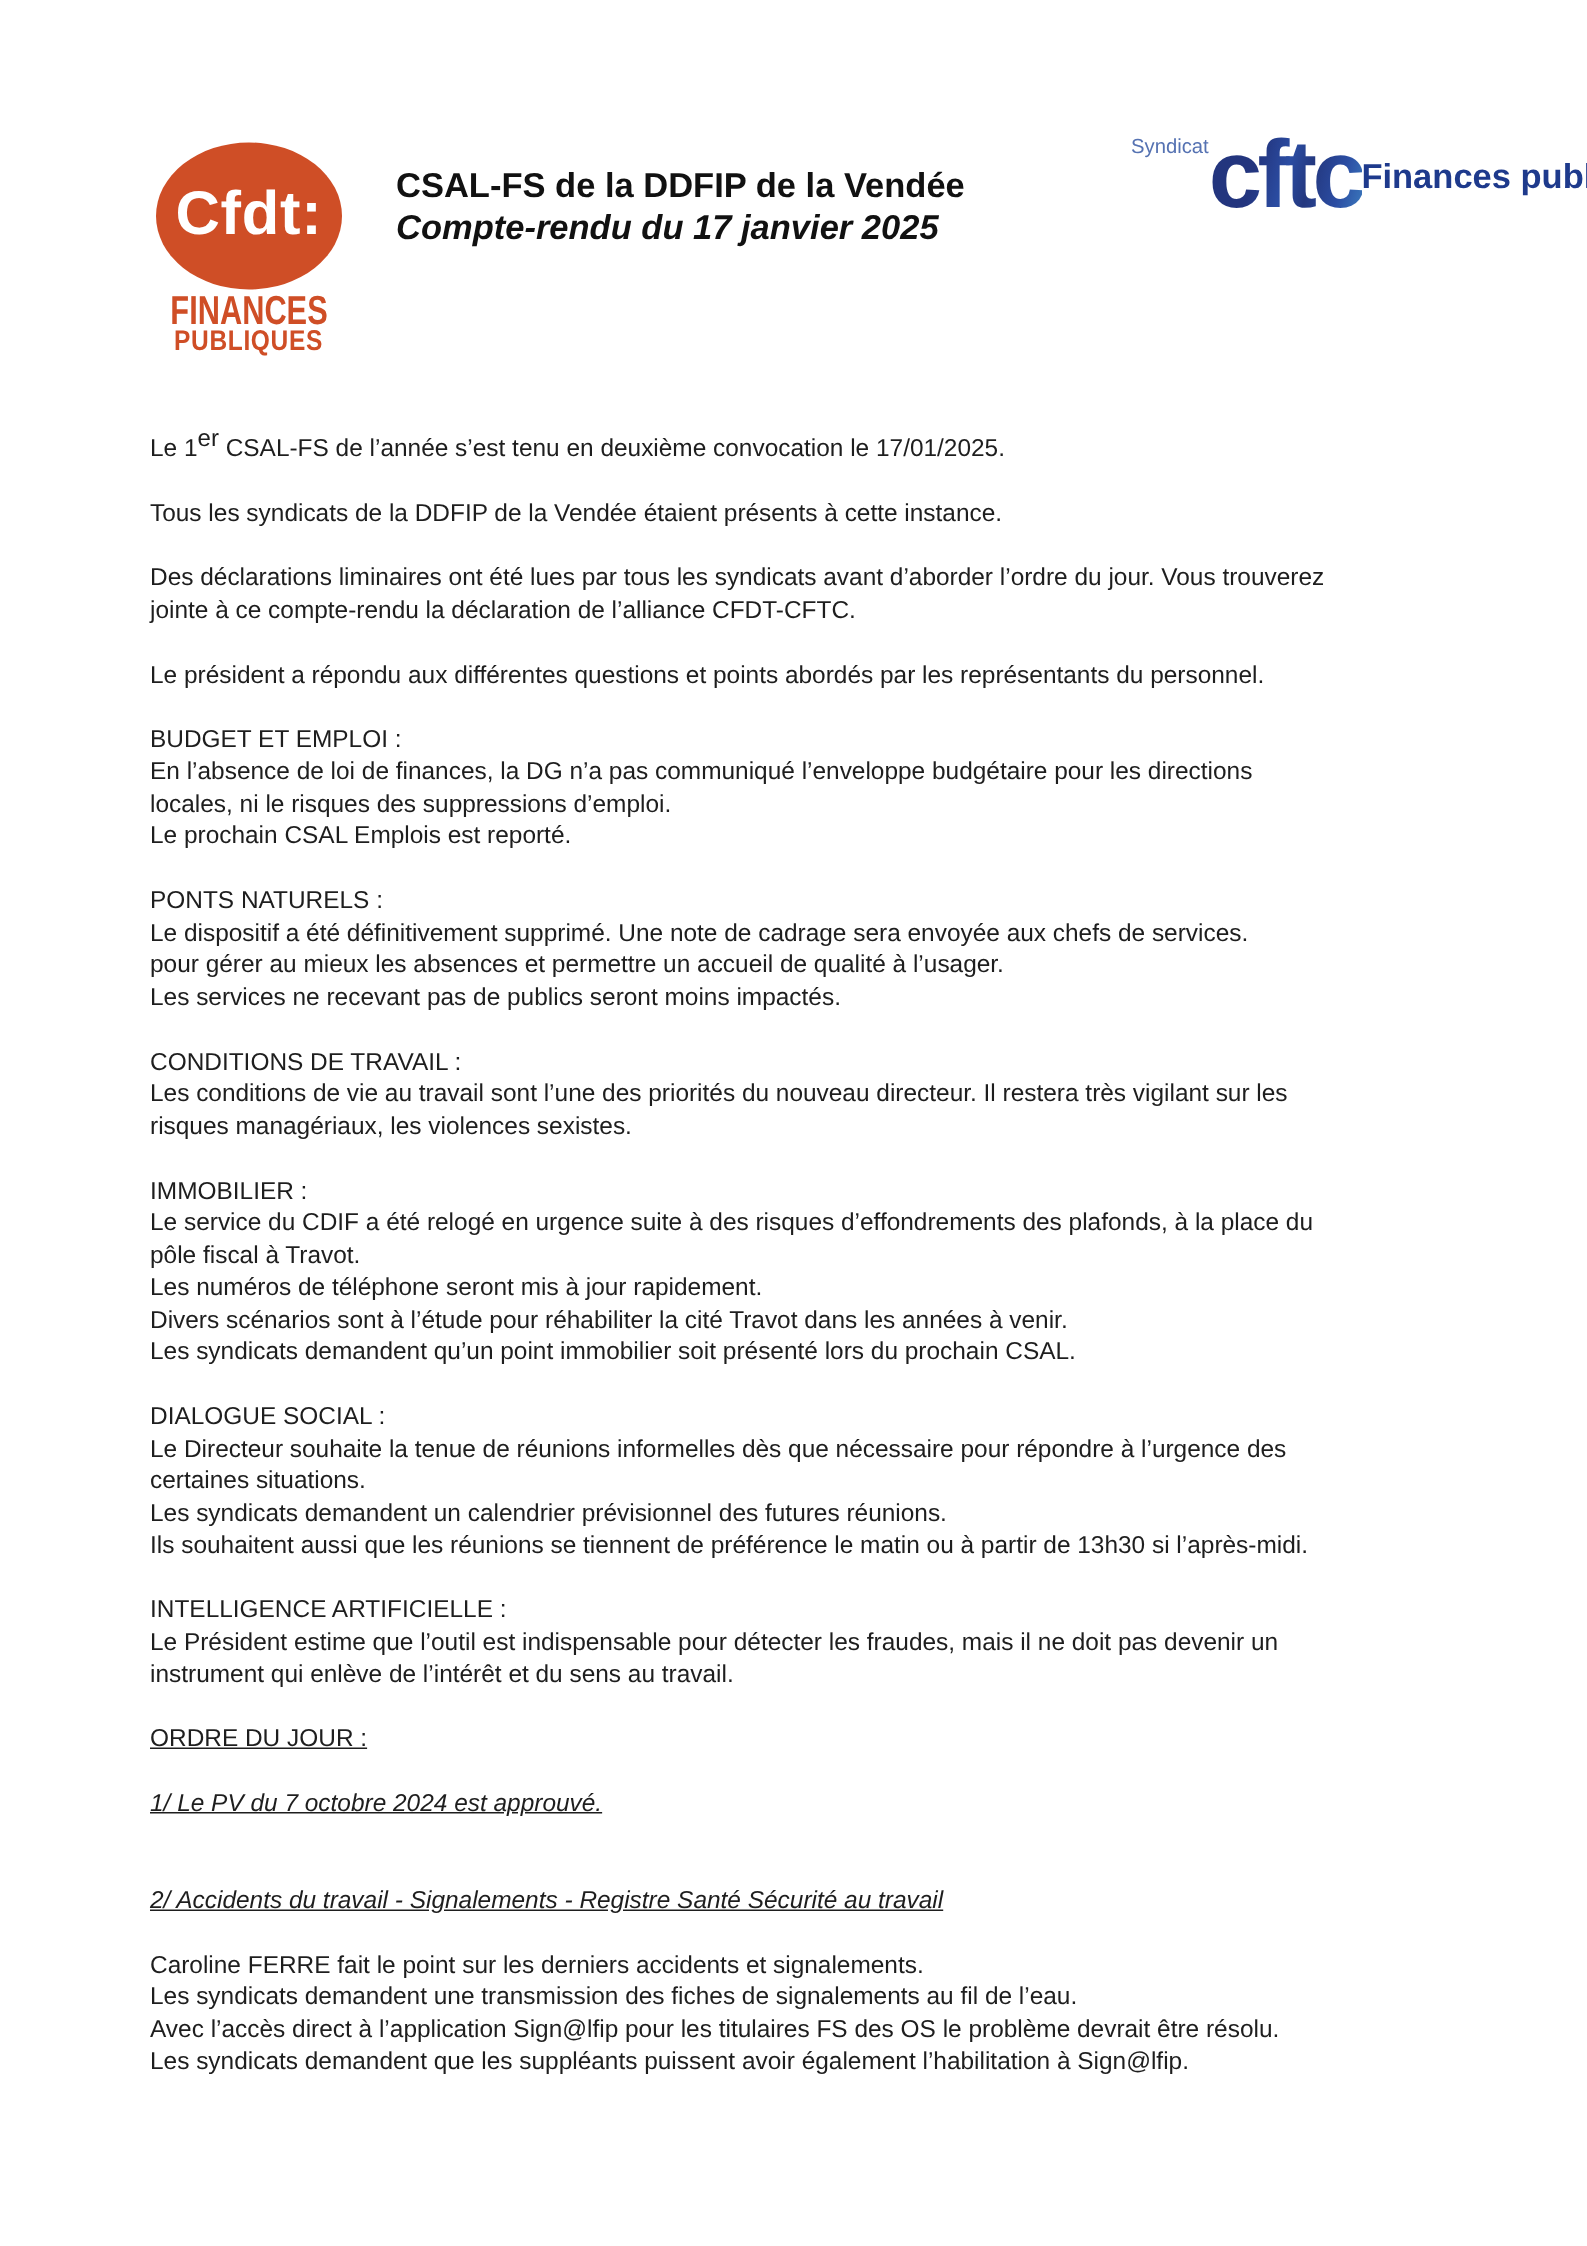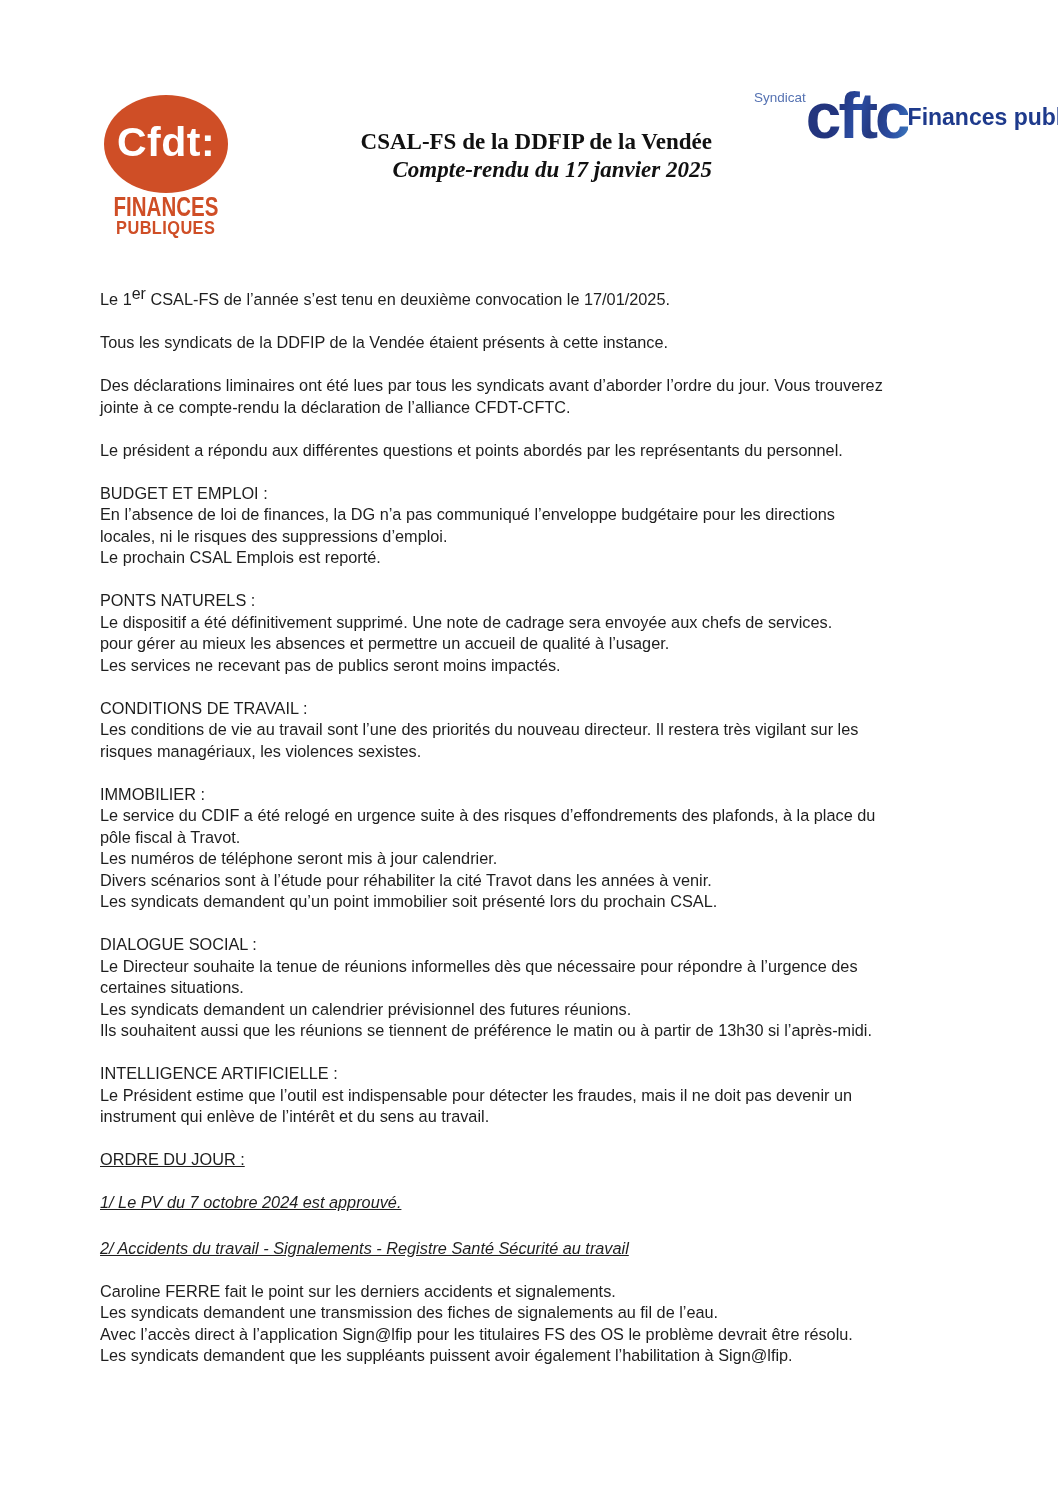--- a/index.html
+++ b/index.html
@@ -53,23 +53,23 @@
     font-size: 19px;
     line-height: 18px;
     letter-spacing: 0.5px;
     transform: scaleX(0.86);
     white-space: nowrap;
   }
 
   
   .title-block {
     flex: 1 1 auto;
-    text-align: right;
-    margin-top: 33px;
-    font-family: Liberation Serif, serif;
+    text-align: left;
+    margin-top: 14px;
+    font-family: Liberation Sans, sans-serif;
   }
   .title-line1 { font-weight: bold; font-size: 23px; line-height: 28px; color: #111111; }
   .title-line2 { font-weight: bold; font-style: italic; font-size: 23px; line-height: 28px; color: #111111; }
 
   
   .cftc-logo { width: 158px; flex: 0 0 auto; display: flex; }
   .cftc-dove { margin-left: 8px; }
   .cftc-syndicat {
     color: #5572b2;
     font-size: 13.5px;
@@ -95,21 +95,21 @@
     white-space: nowrap;
   }
 
   
   .doc-body {
     padding: 52px 0 0 100px;
     font-size: 16.3px;
     line-height: 21.5px;
   }
   .block { margin: 0 0 21.5px 0; }
-  .block.gap2 { margin-bottom: 24px; }
+  .block.gap2 { margin-bottom: 43px; }
   .line { white-space: nowrap; }
   .u { text-decoration: underline; }
   .it { font-style: italic; }
   sup.ord { font-size: 16px; line-height: 0; vertical-align: super; }
 </style>
 </head>
 <body>
 
 <div class="page">
 
@@ -182,21 +182,21 @@
     <div class="block">
       <div class="line">CONDITIONS DE TRAVAIL :</div>
       <div class="line">Les conditions de vie au travail sont l’une des priorités du nouveau directeur. Il restera très vigilant sur les</div>
       <div class="line">risques managériaux, les violences sexistes.</div>
     </div>
 
     <div class="block">
       <div class="line">IMMOBILIER :</div>
       <div class="line">Le service du CDIF a été relogé en urgence suite à des risques d’effondrements des plafonds, à la place du</div>
       <div class="line">pôle fiscal à Travot.</div>
-      <div class="line">Les numéros de téléphone seront mis à jour calendrier.</div>
+      <div class="line">Les numéros de téléphone seront mis à jour rapidement.</div>
       <div class="line">Divers scénarios sont à l’étude pour réhabiliter la cité Travot dans les années à venir.</div>
       <div class="line">Les syndicats demandent qu’un point immobilier soit présenté lors du prochain CSAL.</div>
     </div>
 
     <div class="block">
       <div class="line">DIALOGUE SOCIAL :</div>
       <div class="line">Le Directeur souhaite la tenue de réunions informelles dès que nécessaire pour répondre à l’urgence des</div>
       <div class="line">certaines situations.</div>
       <div class="line">Les syndicats demandent un calendrier prévisionnel des futures réunions.</div>
       <div class="line">Ils souhaitent aussi que les réunions se tiennent de préférence le matin ou à partir de 13h30 si l’après-midi.</div>

